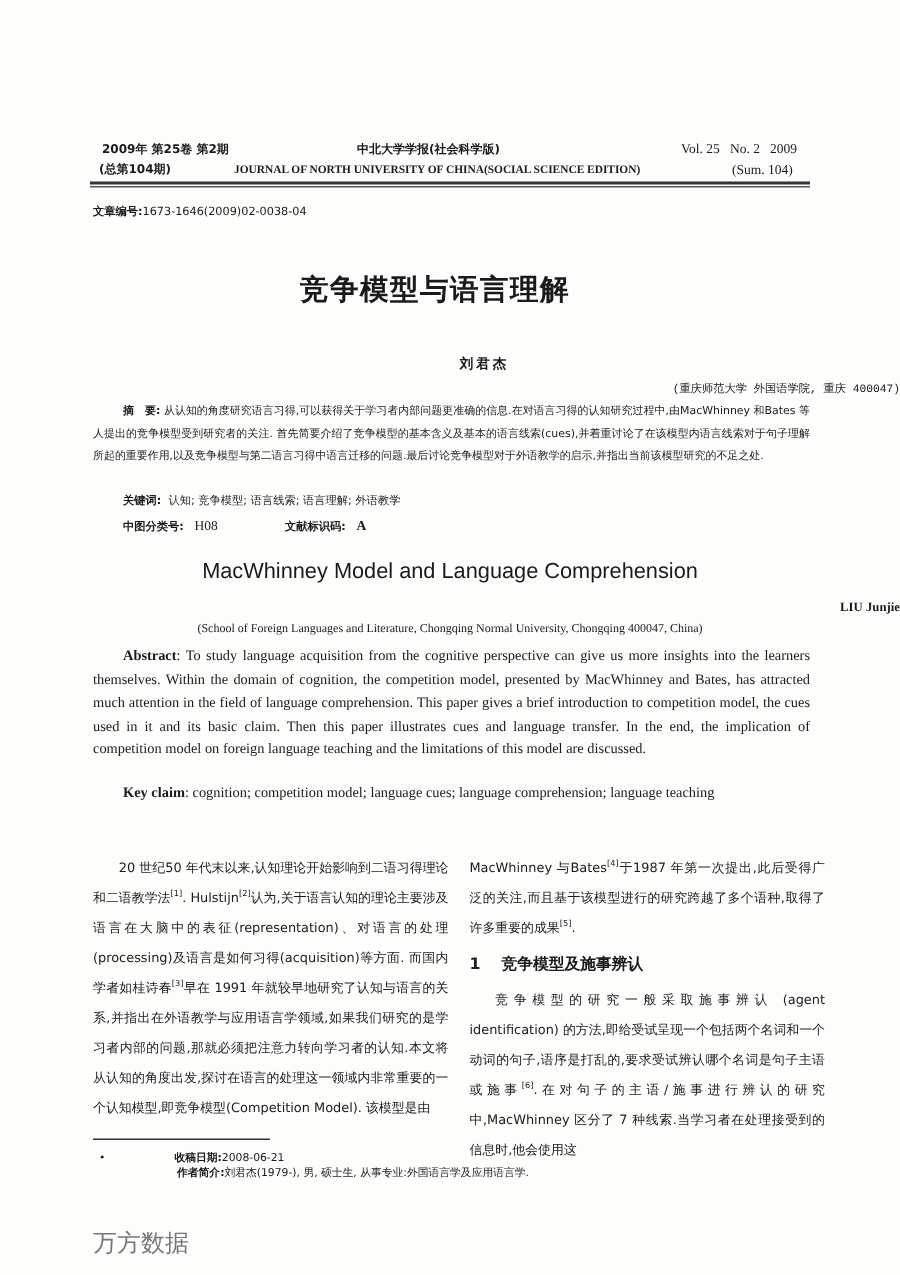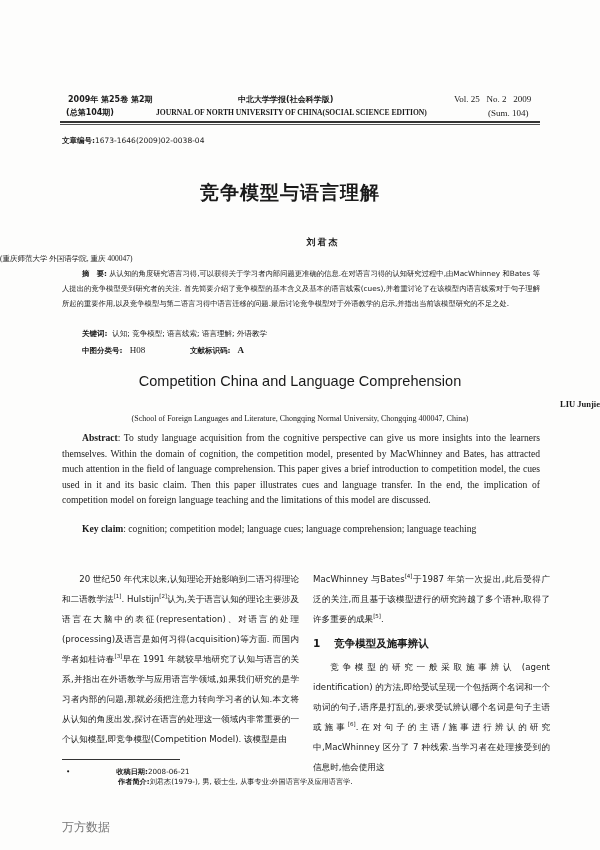--- a/index.html
+++ b/index.html
@@ -11,42 +11,42 @@
   }
   .abs { position: absolute; }
   .hdr { font-size: 8.5px; line-height: 12px; font-family: "Liberation Serif", serif; }
   .hdr-cn { font-weight: bold; font-family: "DejaVu Sans", sans-serif; font-size: 8px; }
   .rule-thick { position: absolute; left: 60px; width: 480px; height: 2px; background: #333; }
   .rule-thin { position: absolute; left: 60px; width: 480px; height: 1px; background: #555; }
   .artno { font-size: 7.5px; font-family: "DejaVu Sans", sans-serif; }
   .artno b { font-weight: bold; }
   .title-cn { font-family: "DejaVu Sans", sans-serif; font-size: 19px; font-weight: bold; letter-spacing: 1px; text-align: center; width: 580px; left: 0; }
   .author-cn { font-family: "DejaVu Sans", sans-serif; font-size: 9px; font-weight: bold; text-align: center; width: 600px; left: 0; letter-spacing: 2px; }
-  .affil-cn { font-family: Liberation Serif, serif; font-size: 7.5px; text-align: left; width: 600px; left: 0; }
+  .affil-cn { font-family: Liberation Mono, monospace; font-size: 7.5px; text-align: right; width: 600px; left: 0; }
   .abs-cn { left: 62px; width: 478px; font-family: "DejaVu Sans", sans-serif; font-size: 7.3px; line-height: 15px; text-align: justify; }
   .abs-cn .lbl { font-weight: bold; margin-left: 20px; }
   .kw-cn { left: 82px; font-family: "DejaVu Sans", sans-serif; font-size: 7.5px; }
   .kw-cn .lbl { font-weight: bold; }
   .title-en { font-family: "Liberation Sans", sans-serif; font-size: 14.5px; text-align: center; width: 600px; left: 0; }
   .author-en { font-family: "Liberation Serif", serif; font-size: 8.5px; font-weight: bold; text-align: right; width: 600px; left: 0; }
   .affil-en { font-family: "Liberation Serif", serif; font-size: 8px; text-align: center; width: 600px; left: 0; }
   .abs-en { left: 62px; width: 478px; font-family: "Liberation Serif", serif; font-size: 9.6px; line-height: 15.5px; text-align: justify; }
   .abs-en .lbl { font-weight: bold; margin-left: 20px; }
   .kw-en { left: 62px; width: 478px; font-family: "Liberation Serif", serif; font-size: 9.6px; line-height: 15.5px; text-align: justify; }
   .kw-en .lbl { font-weight: bold; margin-left: 20px; }
   .col { font-family: "DejaVu Sans", sans-serif; font-size: 8.6px; line-height: 20px; text-align: justify; width: 237px; }
   .col p { margin: 0; text-indent: 2em; }
   .col p.noindent { text-indent: 0; }
   sup { font-size: 5.5px; vertical-align: 4px; line-height: 0; }
   .sec-head { font-family: "DejaVu Sans", sans-serif; font-size: 10.5px; font-weight: bold; margin: 4px 0 4px 0; }
   .sec-head .num { margin-right: 14px; }
   .fn-rule { position: absolute; left: 62px; top: 759px; width: 118px; height: 1px; background: #333; }
   .footnote { left: 78px; font-family: "DejaVu Sans", sans-serif; font-size: 7.2px; line-height: 10px; }
   .footnote .lbl { font-weight: bold; margin-left: 40px; }
-  .watermark { left: 62px; top: 819px; font-family: Liberation Serif, serif; font-size: 12px; color: #777; }
+  .watermark { left: 62px; top: 819px; font-family: Liberation Serif, serif; font-size: 16px; color: #777; }
 </style>
 </head>
 <body>
 
 <div class="abs hdr hdr-cn" style="left:68px; top:94px;">2009年 第25卷 第2期</div>
 <div class="abs hdr hdr-cn" style="left:66px; top:107px;">(总第104期)</div>
 <div class="abs hdr hdr-cn" style="left:238px; top:94px;">中北大学学报(社会科学版)</div>
 <div class="abs hdr" style="left:156px; top:107px; font-weight:bold; font-size:7.6px;">JOURNAL OF NORTH UNIVERSITY OF CHINA(SOCIAL SCIENCE EDITION)</div>
 <div class="abs hdr" style="left:454px; top:93px; white-space:pre; font-size:9px;">Vol. 25   No. 2   2009</div>
 <div class="abs hdr" style="left:488px; top:107px; font-size:9px;">(Sum. 104)</div>
@@ -72,21 +72,21 @@
 </div>
 
 <div class="abs kw-cn" style="top:345px;">
   <span class="lbl">中图分类号:</span>&nbsp;&nbsp;
   <span style="font-family:'Liberation Serif',serif; font-size:9px;">H08</span>
   <span style="display:inline-block; width:40px;"></span>
   <span class="lbl">文献标识码:</span>&nbsp;&nbsp;
   <span style="font-family:'Liberation Serif',serif; font-size:9px; font-weight:bold;">A</span>
 </div>
 
-<div class="abs title-en" style="top:373px;">Competition China and Language Comprehension</div>
+<div class="abs title-en" style="top:373px;">MacWhinney Model and Language Comprehension</div>
 <div class="abs author-en" style="top:399px;">LIU Junjie</div>
 <div class="abs affil-en" style="top:414px;">(School of Foreign Languages and Literature, Chongqing Normal University, Chongqing 400047, China)</div>
 
 <div class="abs abs-en" style="top:430px;">
   <span class="lbl">Abstract</span><span>: To study language acquisition from the cognitive perspective can give us more insights into the learners themselves. Within the domain of cognition, the competition model, presented by MacWhinney and Bates, has attracted much attention in the field of language comprehension. This paper gives a brief introduction to competition model, the cues used in it and its basic claim. Then this paper illustrates cues and language transfer. In the end, the implication of competition model on foreign language teaching and the limitations of this model are discussed.</span>
 </div>
 
 <div class="abs kw-en" style="top:521px;">
   <span class="lbl">Key claim</span><span>: cognition; competition model; language cues; language comprehension; language teaching</span>
 </div>

